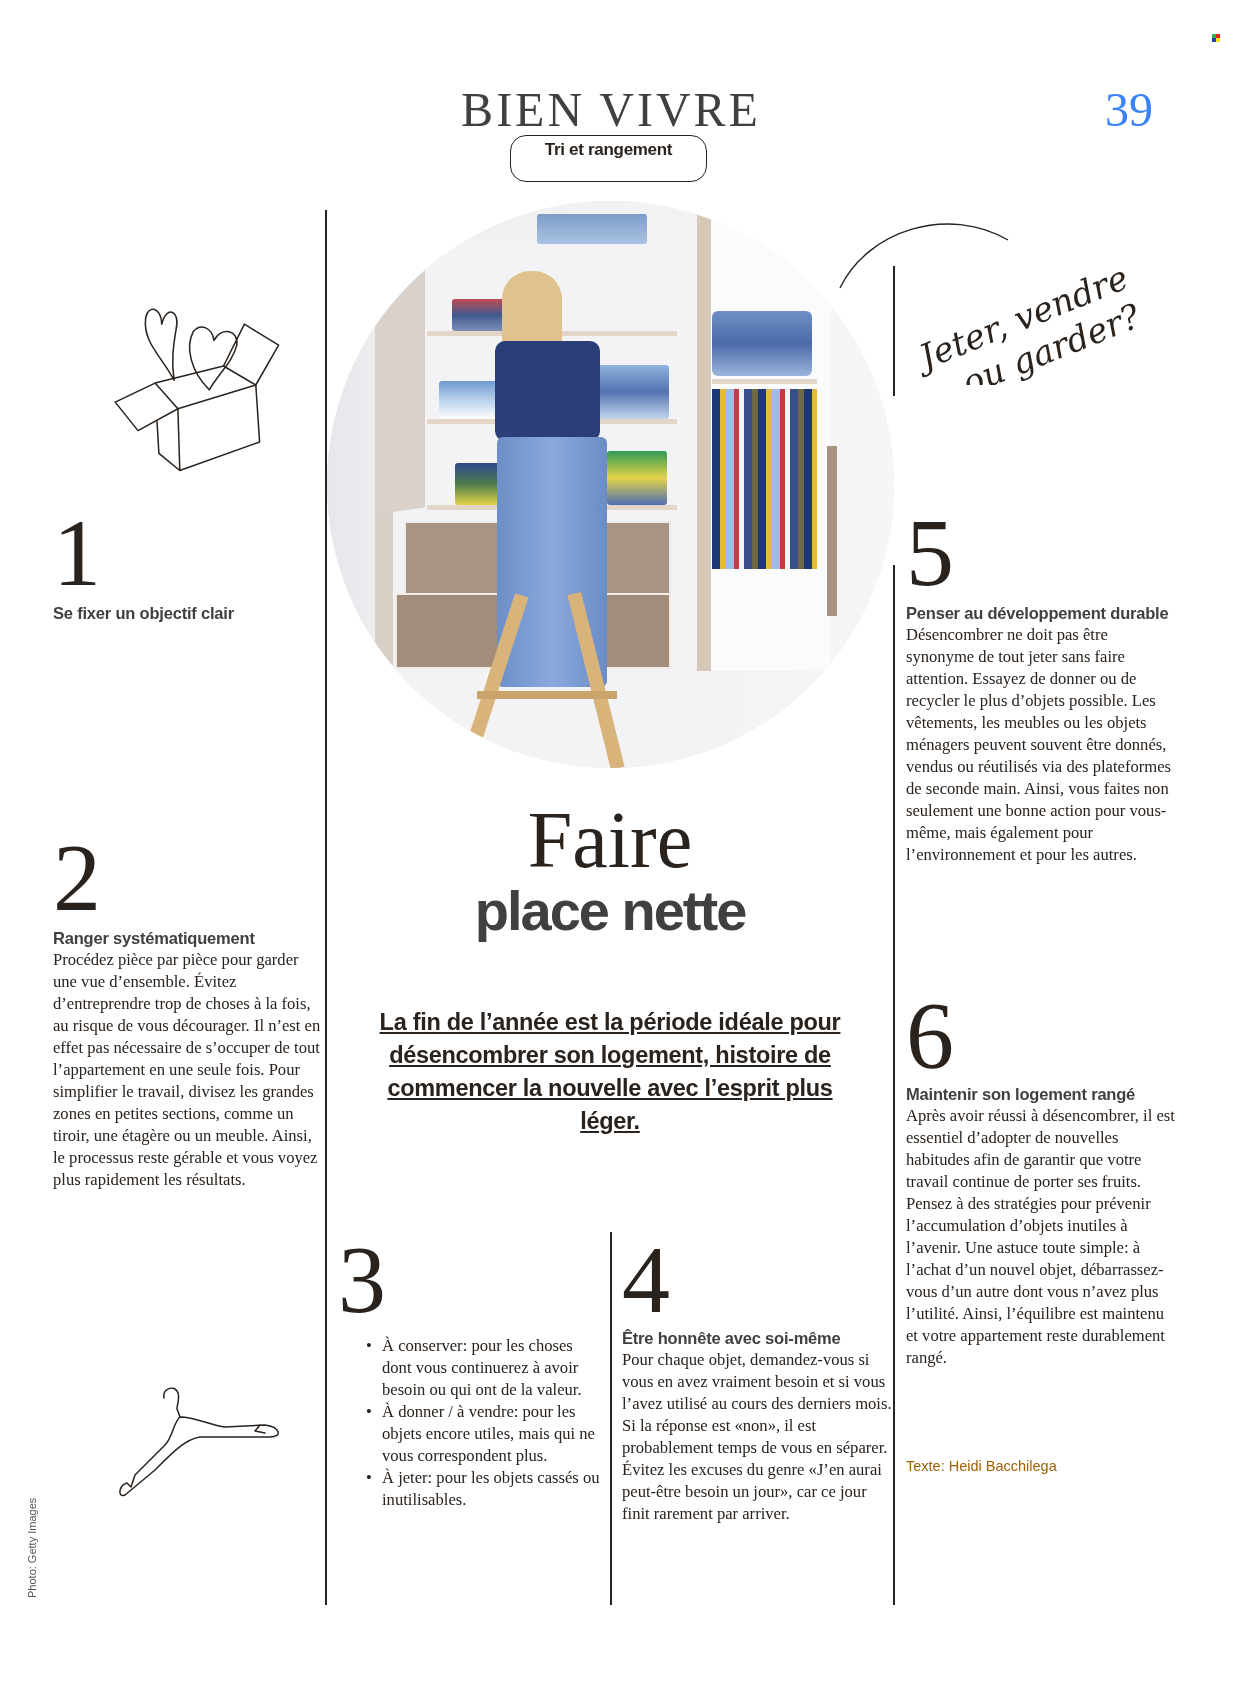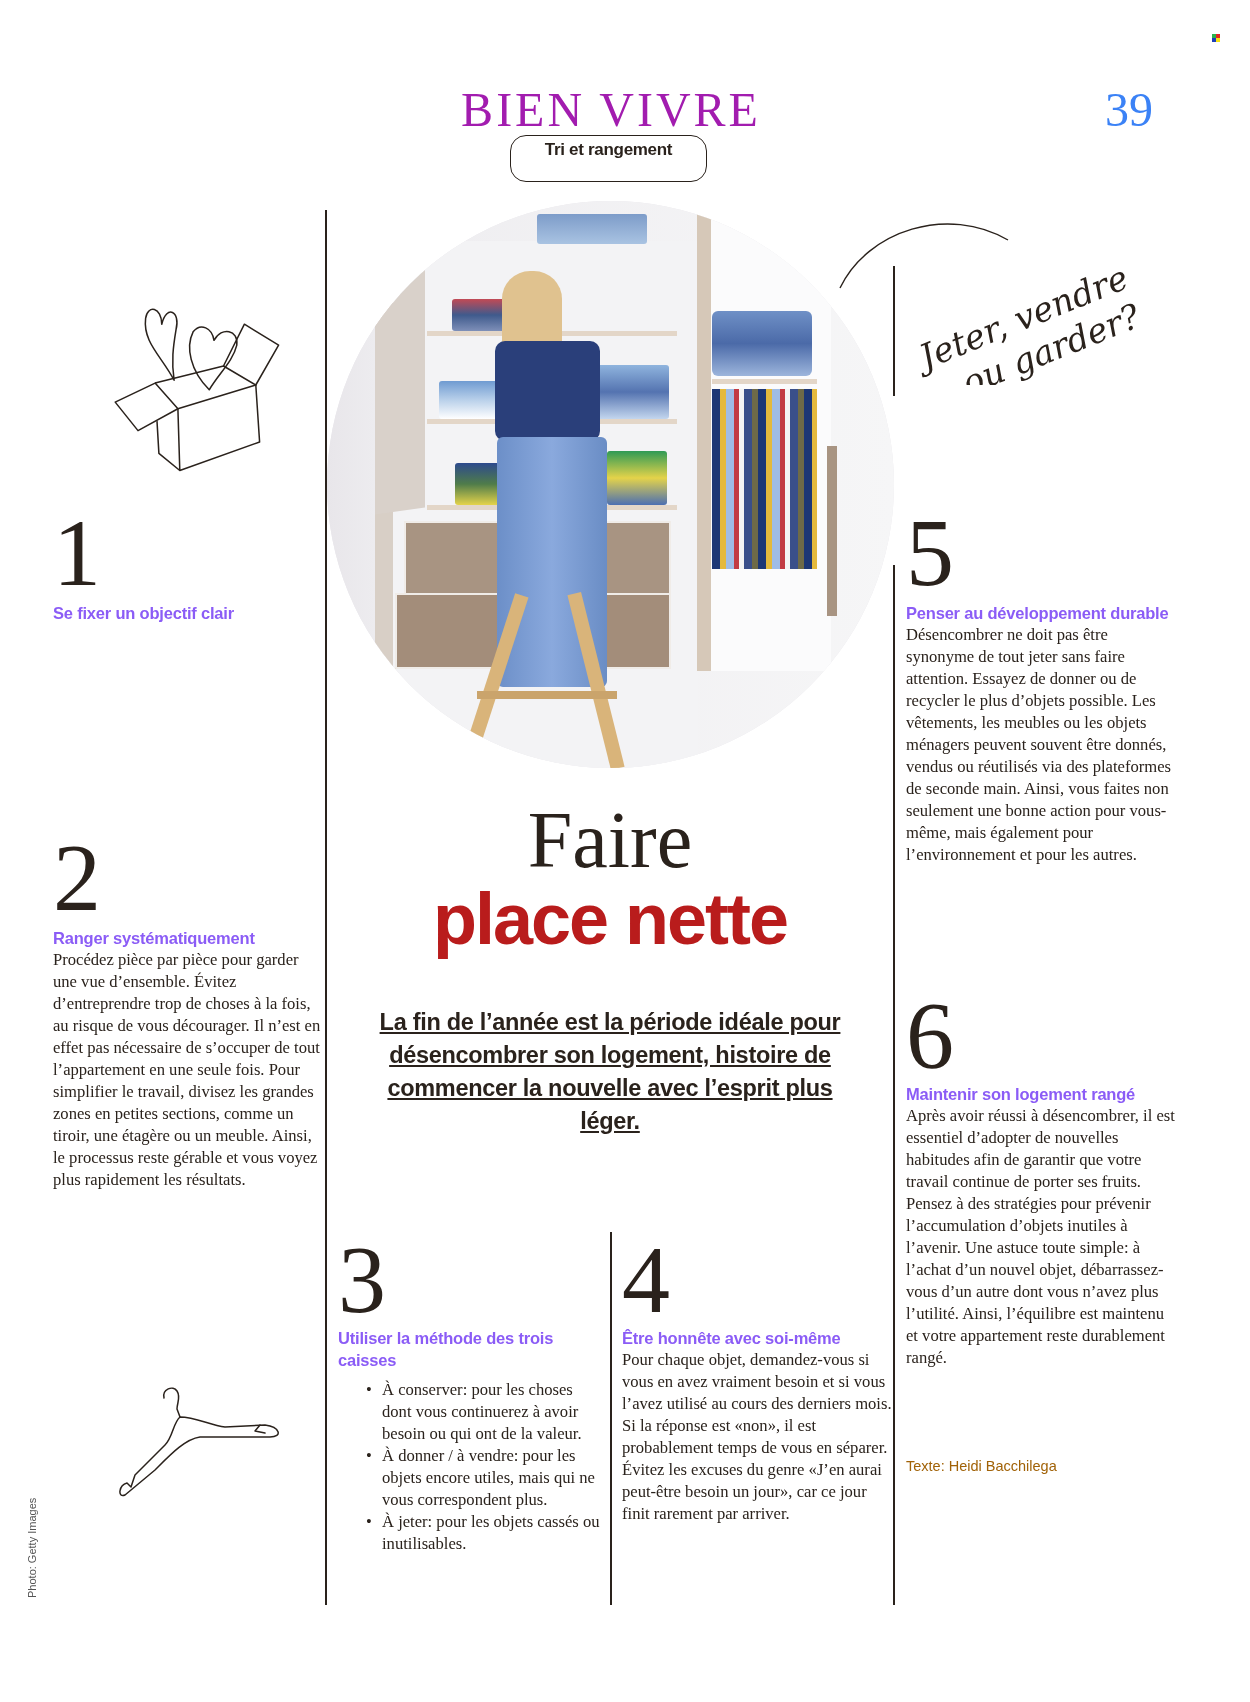--- a/index.html
+++ b/index.html
@@ -1,36 +1,36 @@
 <!DOCTYPE html>
 <html><head>
 <meta charset="utf-8">
 <style>
   html,body{margin:0;padding:0;background:#fff;}
   body{width:1250px;height:1702px;position:relative;overflow:hidden;color:#2a221c;font-family:"DejaVu Serif",serif;}
   .abs{position:absolute;}
-  .magazine-title{left:0;width:1222px;top:82px;text-align:center;font-family:"Liberation Serif",serif;font-size:48px;letter-spacing:3px;font-weight:normal;color:#a21caf;}
+  .magazine-title{left:0;width:1222px;top:82px;text-align:center;font-family:"Liberation Serif",serif;font-size:48px;letter-spacing:3px;font-weight:normal;color:#404040;}
   .page-number{left:1105px;top:82px;font-family:"Liberation Serif",serif;font-size:48px;color:#3b82f6;}
   .tag{left:510px;top:135px;width:197px;height:47px;border:1.5px solid #2a221c;border-radius:16px;box-sizing:border-box;text-align:center;line-height:27px;font-family:"Liberation Sans",sans-serif;font-size:17px;font-weight:bold;letter-spacing:-0.3px;}
   .print-mark{left:1212px;top:34px;width:8px;height:8px;}
   .print-mark i{position:absolute;width:4px;height:4px;}
   .vline{background:#2a221c;width:1.5px;}
   .photo{left:327px;top:201px;width:567px;height:567px;border-radius:50%;overflow:hidden;background:#e9e7ec;}
   .num{font-family:"Liberation Serif",serif;font-size:96px;line-height:1;font-weight:normal;color:#2a221c;}
-  .h{font-family:"Liberation Sans",sans-serif;font-weight:bold;font-size:16.5px;line-height:22px;letter-spacing:-0.2px;color:#8b5cf6;}
+  .h{font-family:"Liberation Sans",sans-serif;font-weight:bold;font-size:16.5px;line-height:22px;letter-spacing:-0.2px;color:#404040;}
   .p{font-family:"Liberation Serif",serif;font-size:16.6px;line-height:22px;color:#2a221c;}
   .col-left{left:53px;width:270px;}
   .col-right{left:906px;width:270px;}
   .col-3{left:338px;width:270px;}
   .col-4{left:622px;width:270px;}
   ul.bul{margin:8px;padding:0 0 0 20px;list-style:none;}
   ul.bul li{position:relative;padding-left:16px;}
   ul.bul li::before{content:"•";position:absolute;left:0;}
   .hl-light{left:330px;width:560px;top:800px;text-align:center;font-family:"Liberation Serif",serif;font-size:80px;line-height:1;color:#2a221c;}
-  .hl-bold{left:330px;width:560px;top:880px;text-align:center;font-family:"Liberation Sans",sans-serif;font-weight:bold;font-size:72px;line-height:1.1;letter-spacing:-2px;color:#b91c1c;}
+  .hl-bold{left:330px;width:560px;top:880px;text-align:center;font-family:"Liberation Sans",sans-serif;font-weight:bold;font-size:56px;line-height:1.1;letter-spacing:-2px;color:#404040;}
   .lead{left:355px;width:510px;top:1006px;text-align:center;font-family:"Liberation Sans",sans-serif;font-size:23.5px;line-height:33px;font-weight:bold;color:#2a221c;letter-spacing:-0.3px;text-decoration:underline;}
   .script{left:905px;top:255px;width:260px;height:130px;}
   .credit{left:906px;top:1458px;font-family:"Liberation Sans",sans-serif;font-weight:normal;font-size:14.5px;color:#a16207;}
   .photo-credit{left:26px;top:1598px;transform-origin:left top;transform:rotate(-90deg);font-family:"Liberation Sans",sans-serif;font-size:11px;color:#555;white-space:nowrap;}
 </style>
 </head>
 <body>
 
 <div class="abs print-mark">
   <i style="left:0;top:0;background:#2bb24c"></i>
@@ -122,21 +122,20 @@
   <div class="h">Ranger systématiquement</div>
   <div class="p">Procédez pièce par pièce pour garder une vue d’ensemble. Évitez d’entreprendre trop de choses à la fois, au risque de vous décourager. Il n’est en effet pas nécessaire de s’occuper de tout l’appartement en une seule fois. Pour simplifier le travail, divisez les grandes zones en petites sections, comme un tiroir, une étagère ou un meuble. Ainsi, le processus reste gérable et vous voyez plus rapidement les résultats.</div>
 </div>
 
 <div class="abs hl-light">Faire</div>
 <div class="abs hl-bold">place nette</div>
 <div class="abs lead">La fin de l’année est la période idéale pour désencombrer son logement, histoire de commencer la nouvelle avec l’esprit plus léger.</div>
 
 <div class="abs num col-3" style="top:1232px;">3</div>
 <div class="abs col-3" style="top:1327px;">
-  <div class="h">Utiliser la méthode des trois caisses</div>
   <ul class="bul p">
     <li>À conserver: pour les choses dont vous continuerez à avoir besoin ou qui ont de la valeur.</li>
     <li>À donner / à vendre: pour les objets encore utiles, mais qui ne vous correspondent plus.</li>
     <li>À jeter: pour les objets cassés ou inutilisables.</li>
   </ul>
 </div>
 
 <div class="abs num col-4" style="top:1232px;">4</div>
 <div class="abs col-4" style="top:1327px;">
   <div class="h">Être honnête avec soi-même</div>

